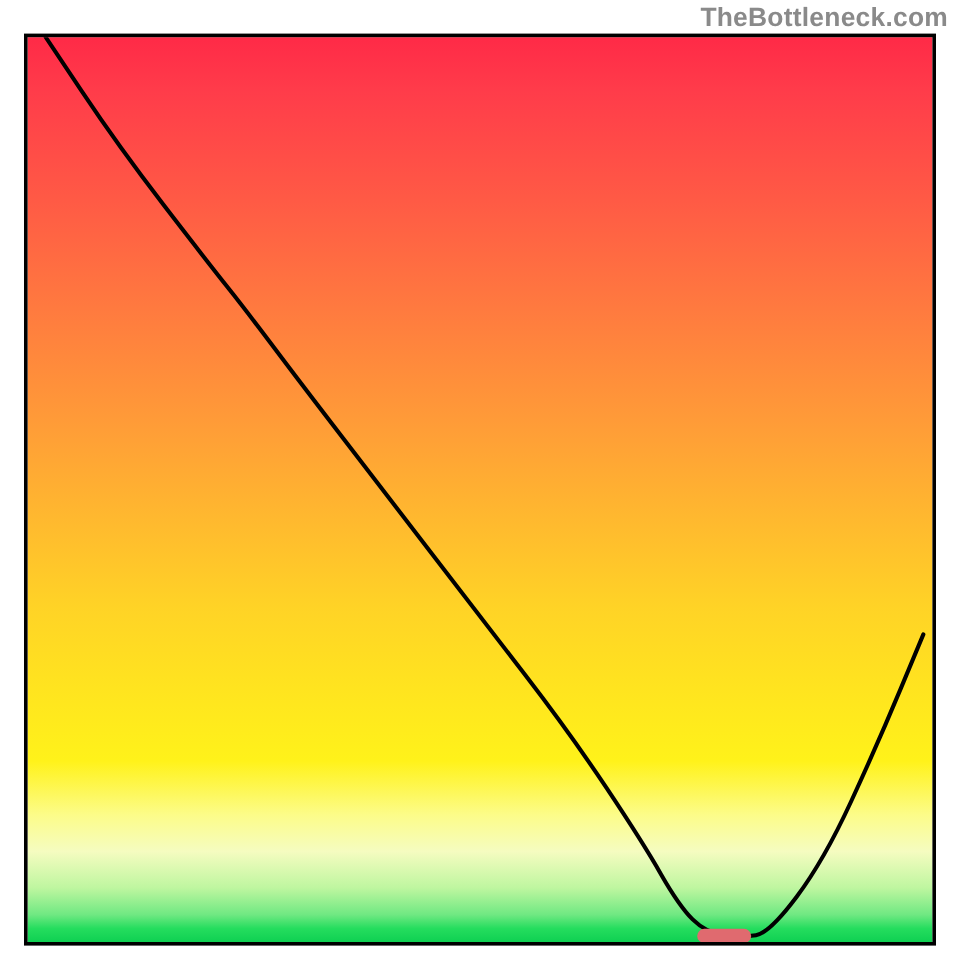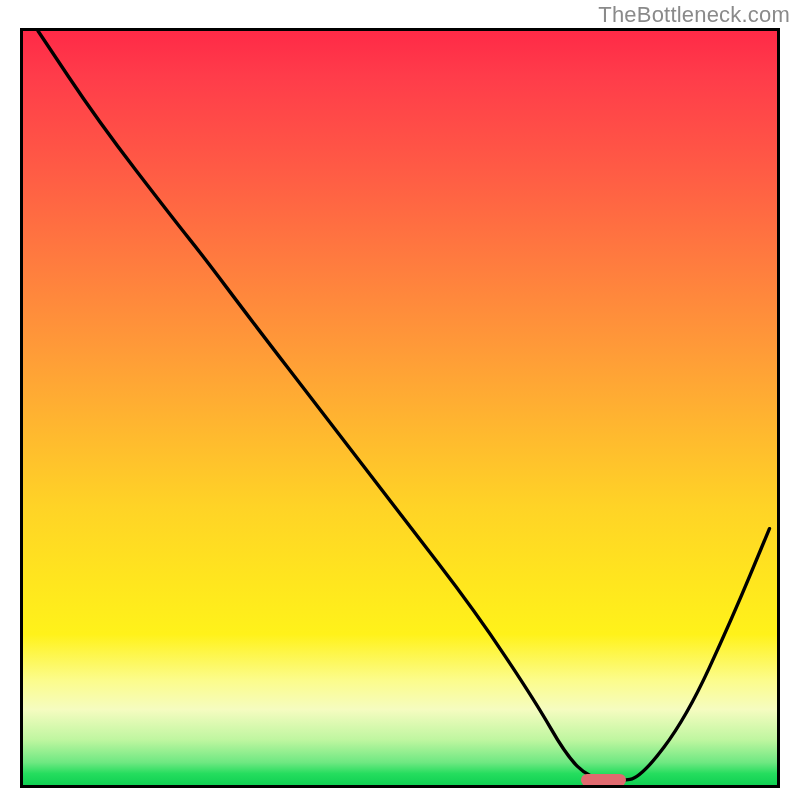--- a/index.html
+++ b/index.html
@@ -13,21 +13,21 @@
   .wrap {
     position: relative;
     width: 800px;
     height: 800px;
   }
   .watermark {
     position: absolute;
     top: 2px;
     right: 10px;
     font-size: 22px;
-    font-weight: 400;
+    font-weight: 700;
     color: #8a8a8a;
     letter-spacing: 0.2px;
     z-index: 5;
   }
   .plot {
     position: absolute;
     left: 20px;
     top: 28px;
     width: 760px;
     height: 760px;

